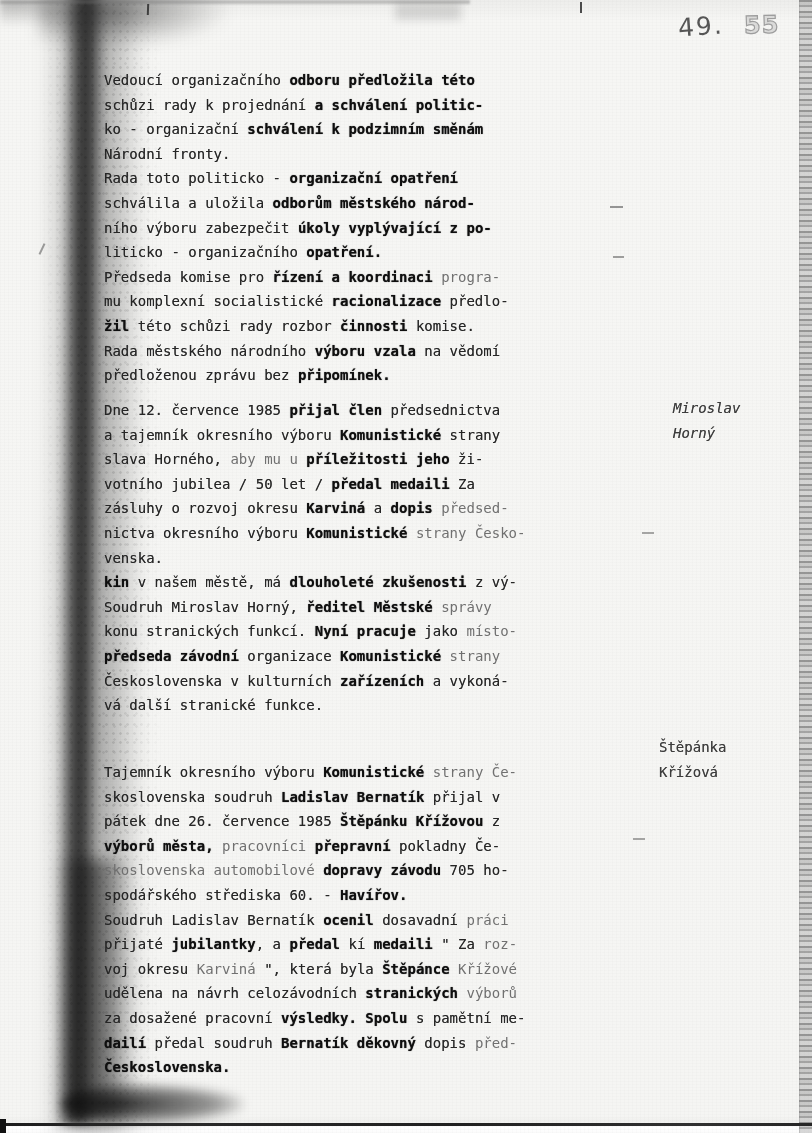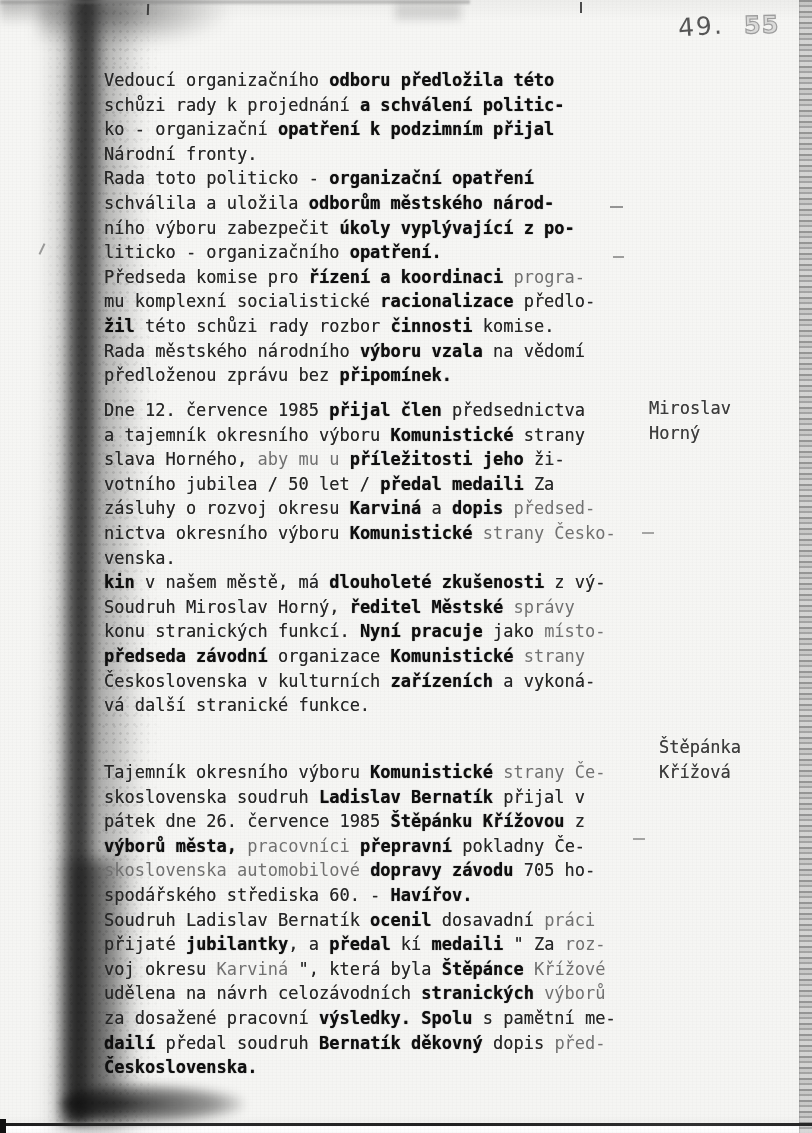--- a/index.html
+++ b/index.html
@@ -50,26 +50,26 @@
   .dash{height:2px;background:#555;}
   .d1{left:610px;top:206px;width:13px;opacity:.6;}
   .d2{left:613px;top:256px;width:11px;opacity:.55;}
   .d3{left:642px;top:532px;width:12px;opacity:.5;}
   .d4{left:633px;top:838px;width:12px;opacity:.5;}
   .slash{left:41px;top:243px;width:2px;height:12px;background:#444;opacity:.5;transform:rotate(25deg);}
   
   .textblock,.margin-note{position:absolute;z-index:2;}
   .textblock{left:104px;width:610px;}
   #block-a{top:68px;} #block-b{top:398px;} #block-c{top:746px;margin-top:14px;}
-  .line{white-space:pre;font-size:17px;line-height:24.6px;height:24.6px;
+  .line{white-space:pre;font-size:14px;line-height:24.6px;height:24.6px;
     color:var(--ink,#262626);text-shadow:0 0 .6px rgba(40,40,40,.6);}
   .line b{font-weight:bold;color:var(--ink-bold,#0f0f0f);text-shadow:0 0 1px rgba(0,0,0,.7);}
   .line .lt{color:var(--ink-faint,#707070);text-shadow:none;text-align:right;}
   .margin-note .line{color:#3c3c3c;}
-  #mnote-1{left:649px;top:396px;} #mnote-2{left:659px;top:735px;}
+  #mnote-1{left:673px;top:396px;font-style:italic;} #mnote-2{left:659px;top:735px;}
   
   .pn{position:absolute;z-index:2;font-family:"DejaVu Sans","Liberation Sans",sans-serif;}
   .pn-ink{left:678px;top:12px;font-size:25px;color:var(--pen,#565656);transform:rotate(-4deg);letter-spacing:2px;}
   .pn-pencil{left:744px;top:11px;font-size:24px;font-weight:bold;color:rgba(150,150,150,.28);
     -webkit-text-stroke:1.2px var(--pencil,#9d9d9d);transform:rotate(-2deg);letter-spacing:1px;}
 </style>
 </head>
 <body>
 
 <div class="page">
@@ -94,21 +94,21 @@
   <div class="artifact dash d3"></div>
   <div class="artifact dash d4"></div>
   <div class="artifact slash"></div>
 
   <div class="pn pn-ink">49.</div>
   <div class="pn pn-pencil">55</div>
 
   <div id="block-a" class="textblock">
       <div class="line">Vedoucí organizačního <b>odboru předložila této</b></div>
       <div class="line">schůzi rady k projednání <b>a schválení politic-</b></div>
-      <div class="line">ko - organizační <b>opatření k podzimním přijal</b></div>
+      <div class="line">ko - organizační <b>schválení k podzimním směnám</b></div>
       <div class="line">Národní fronty.</div>
       <div class="line">Rada toto politicko - <b>organizační opatření</b></div>
       <div class="line">schválila a uložila <b>odborům městského národ-</b></div>
       <div class="line">ního výboru zabezpečit <b>úkoly vyplývající z po-</b></div>
       <div class="line">liticko - organizačního <b>opatření.</b></div>
       <div class="line">Předseda komise pro <b>řízení a koordinaci</b> <span class="lt">progra-</span></div>
       <div class="line">mu komplexní socialistické <b>racionalizace</b> předlo-</div>
       <div class="line"><b>žil</b> této schůzi rady rozbor <b>činnosti</b> komise.</div>
       <div class="line">Rada městského národního <b>výboru vzala</b> na vědomí</div>
       <div class="line">předloženou zprávu bez <b>připomínek.</b></div>

